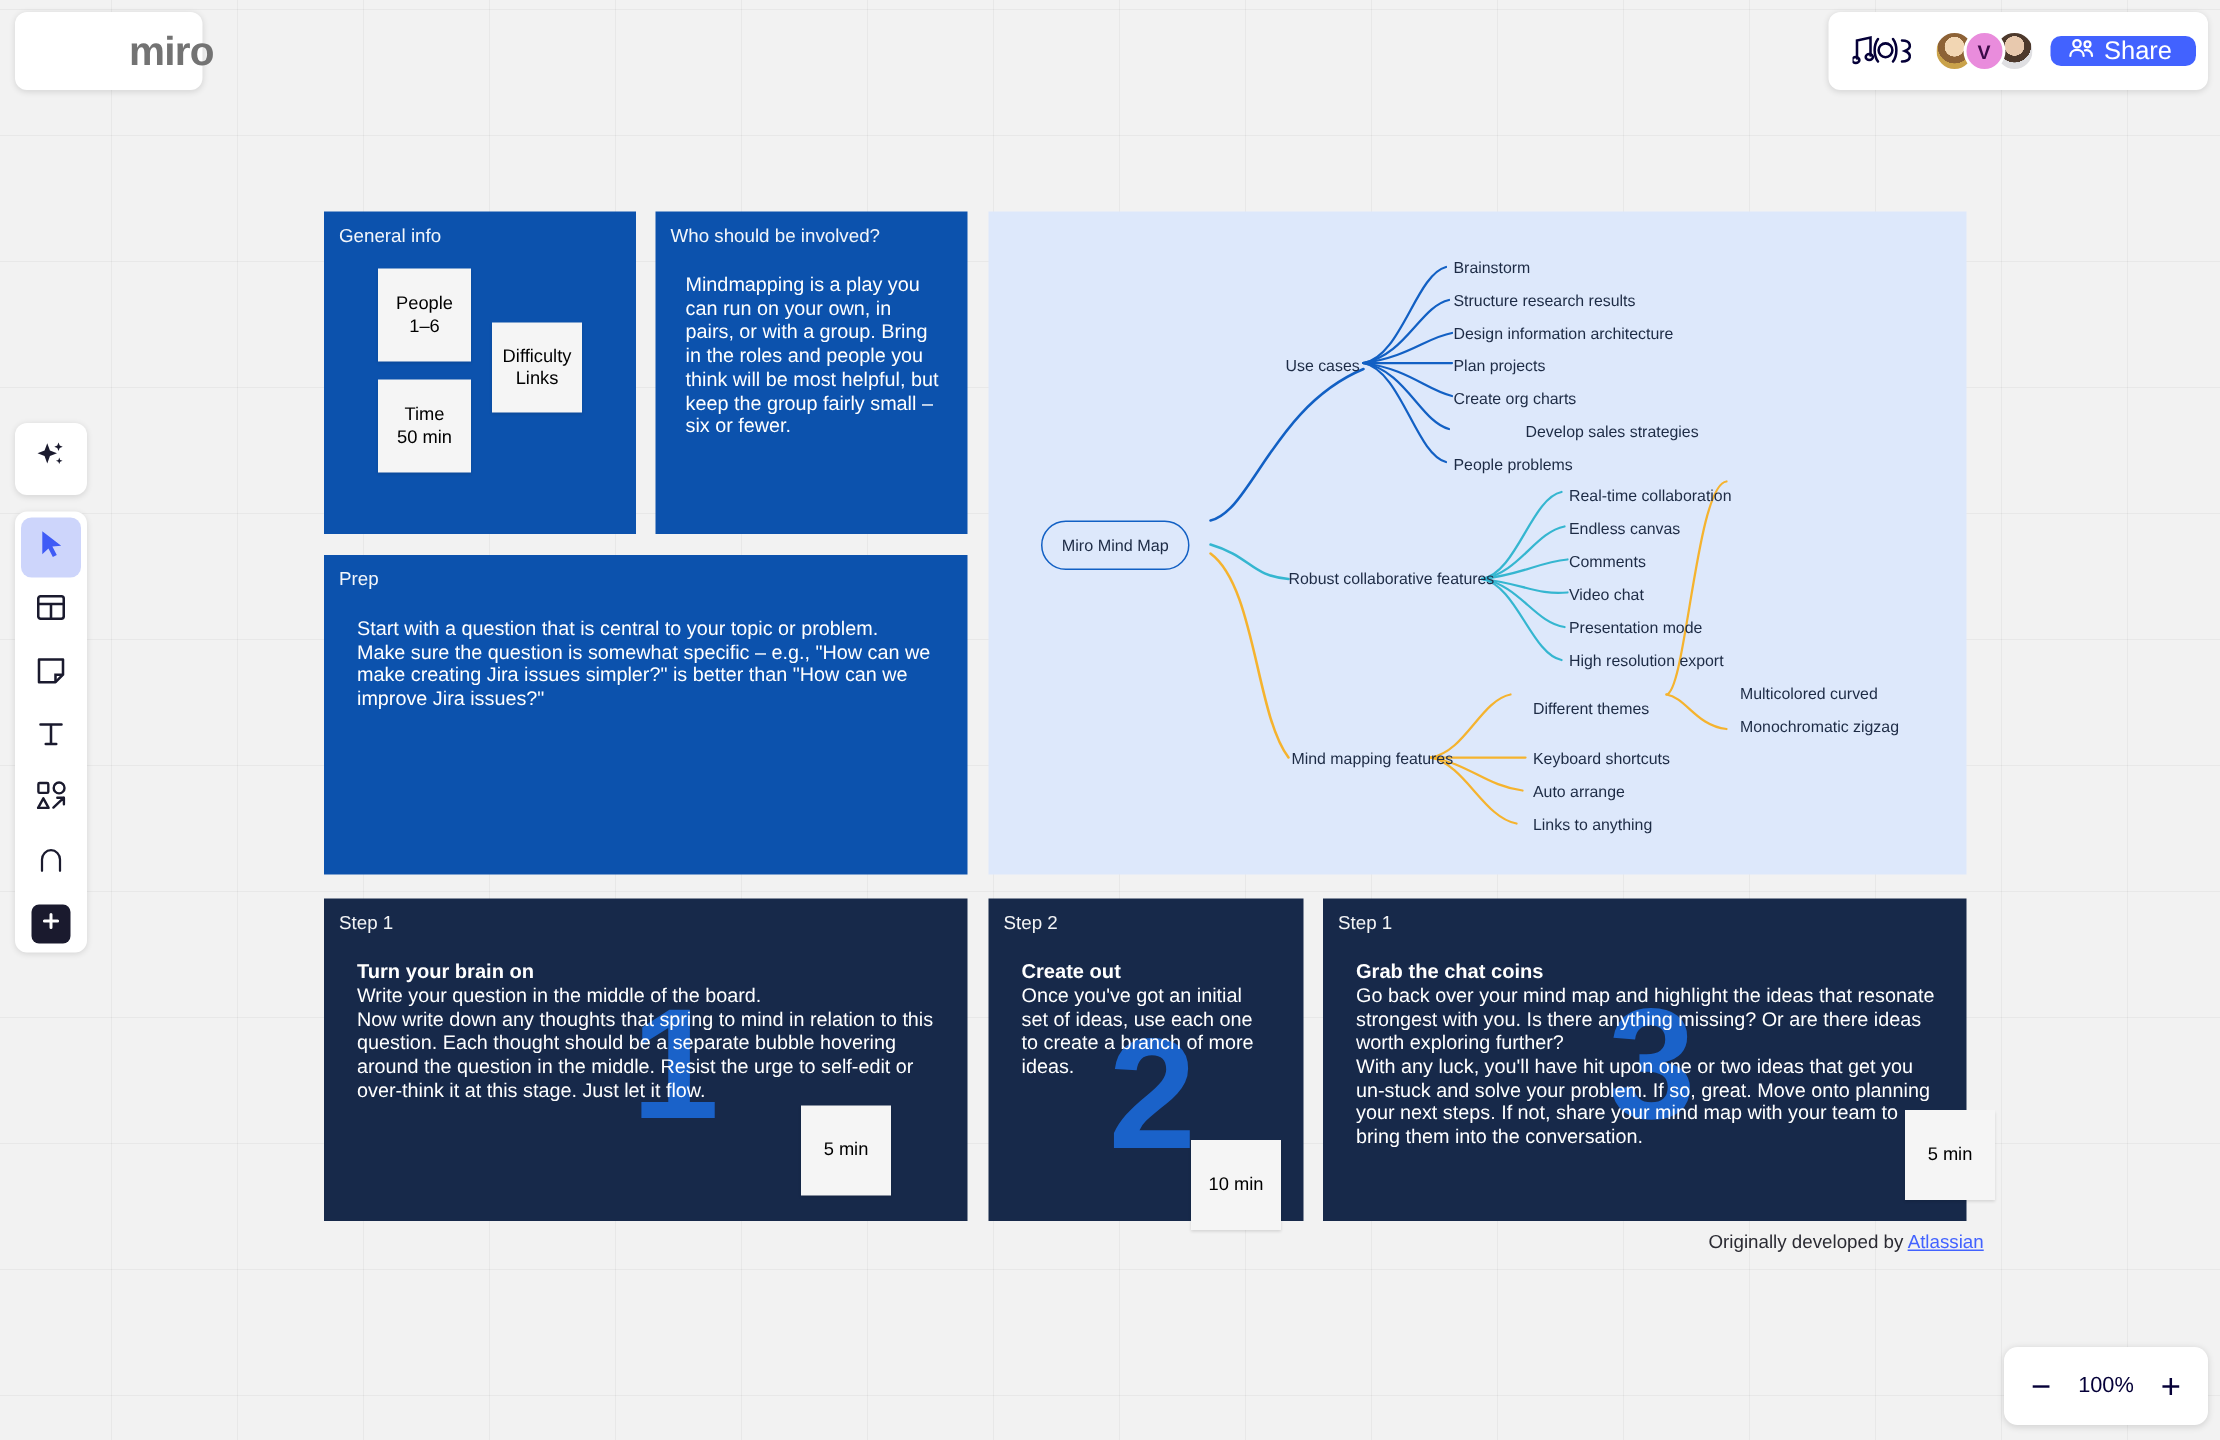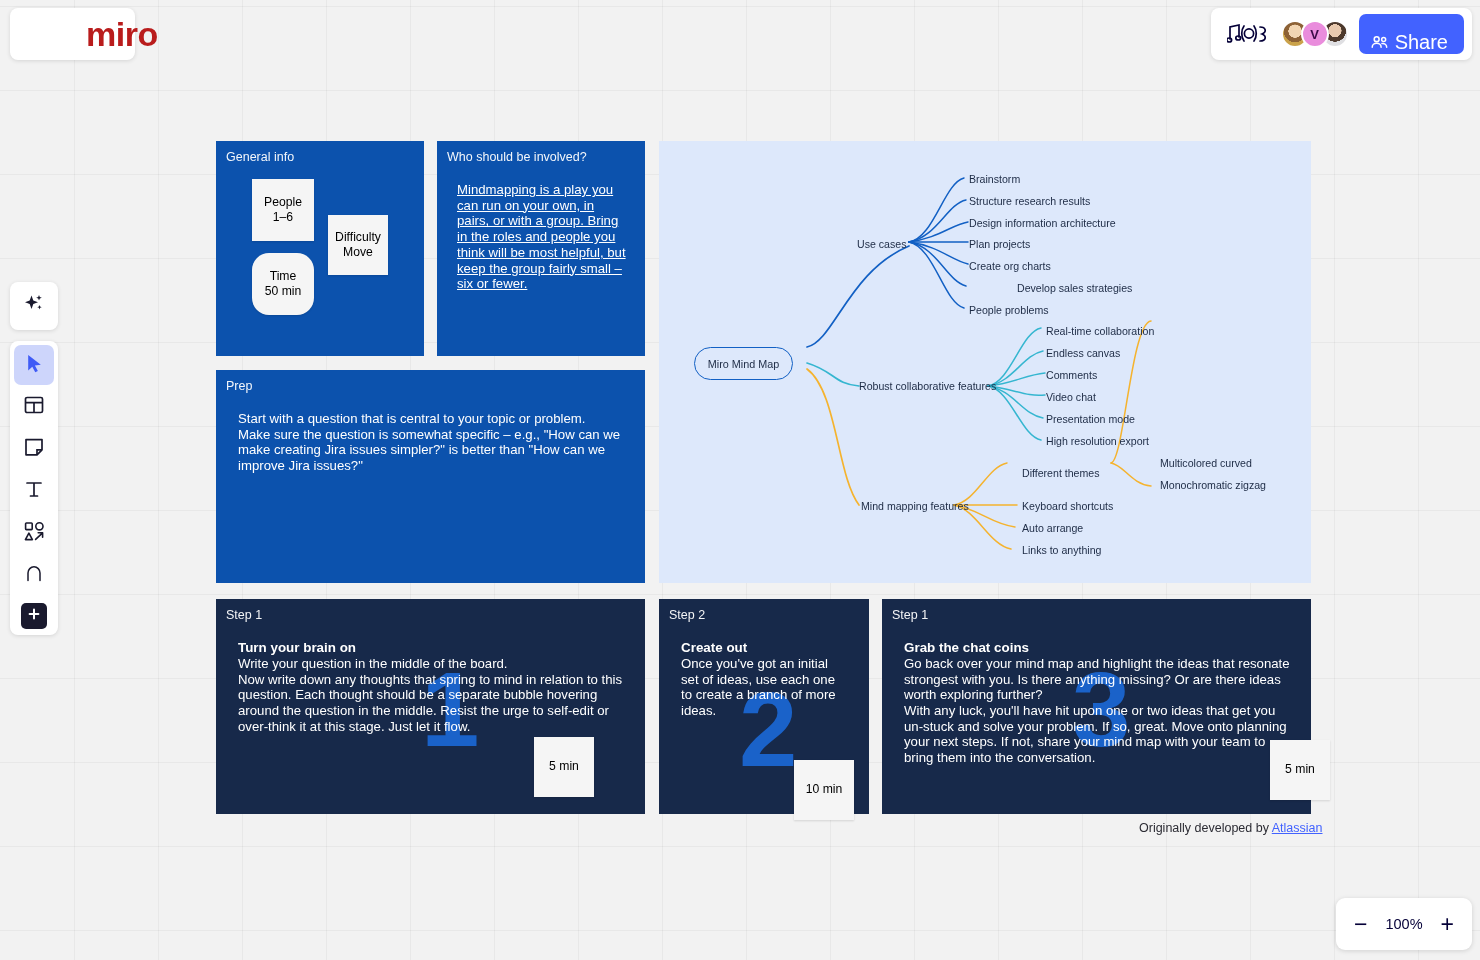--- a/index.html
+++ b/index.html
@@ -25,21 +25,21 @@
   .logo-bar {
     position: absolute; left: 10px; top: 8px;
     width: 125px; height: 52px;
     background: #fff; border-radius: 8px;
     box-shadow: 0 1px 4px rgba(0,0,0,0.12);
     display: flex; align-items: center; gap: 14px;
     padding-left: 18px;
   }
   .hamburger { width: 22px; display: flex; flex-direction: column; gap: 5px; cursor: pointer; }
   .hamburger i { display: block; height: 2px; background: #050038; border-radius: 2px; }
-  .miro-logo { font-size: 34px; font-weight: 700; color: #b91c1c; letter-spacing: -0.5px; line-height: 1; margin-left: 44px; }
+  .miro-logo { font-size: 27px; font-weight: 700; color: #737373; letter-spacing: -0.5px; line-height: 1; margin-left: 44px; }
 
   
   .top-right {
     position: absolute; right: 8px; top: 8px;
     height: 52px; background: #fff; border-radius: 8px;
     box-shadow: 0 1px 4px rgba(0,0,0,0.12);
     display: flex; align-items: center; padding: 0 8px 0 14px; gap: 10px;
   }
   .notes-icon { width: 46px; height: 26px; display: flex; align-items: center; justify-content: center; cursor: pointer; }
   .avatars { display: flex; align-items: center; }
@@ -50,22 +50,22 @@
     font-size: 13px; font-weight: 600; color: #3b0a47;
     display: flex; align-items: center; justify-content: center;
     cursor: pointer;
   }
   .avatar:first-child { margin-left: 0; }
   .av1 { background: radial-gradient(circle at 50% 38%, #f2d6b3 0 34%, #8d6236 35% 58%, #caa24a 59% 100%); }
   .av2 { background: #e98cdc; z-index: 2; }
   .av3 { background: radial-gradient(circle at 50% 36%, #e8c9ae 0 33%, #4d392c 34% 56%, #dfdfe2 57% 100%); }
   .share-btn {
     background: #4262ff; color: #fff; border: none; border-radius: 7px;
-    height: 40px; padding: 0 16px 0 12px; font-size: 20px;
-    display: flex; align-items: flex-end; gap: 7px; cursor: pointer;
+    height: 20px; padding: 0 16px 0 12px; font-size: 17px;
+    display: flex; align-items: flex-start; gap: 7px; cursor: pointer;
     font-family: "Liberation Sans", sans-serif;
   }
 
   
   .tool-top {
     position: absolute; left: 10px; top: 282px;
     width: 48px; height: 48px; background: #fff; border-radius: 8px;
     box-shadow: 0 1px 4px rgba(0,0,0,0.12);
     display: flex; align-items: center; justify-content: center; cursor: pointer;
   }
@@ -97,21 +97,21 @@
   #f-step3   { left: 882px; top: 599px; width: 429px; height: 215px; }
   #f-mindmap { left: 659px; top: 141px; width: 652px; height: 442px; background: #dde8fb; }
 
   .note {
     position: absolute; background: #f5f5f5;
     display: flex; align-items: center; justify-content: center;
     text-align: center; color: #000000; font-size: 12.2px;
     line-height: 1.26; box-shadow: 0 1px 2px rgba(0,0,0,0.13);
   }
 
-  .who-text { padding: 18px 16px 0 20px; text-decoration: underline; }
+  .who-text { padding: 18px 16px 0 20px; }
   .prep-text { padding: 18px 24px 0 22px; }
 
   .step-head { font-weight: 700; font-size: 13.4px; }
   .step-body { padding: 18px 20px 0 22px; position: relative; z-index: 2; }
   .watermark {
     position: absolute; color: #1a62c9; font-weight: 700;
     font-size: 105px; line-height: 1; z-index: 1; user-select: none;
   }
 
   .footer-credit {
@@ -255,27 +255,27 @@
       </span>
     </div>
   </div>
 
   <div class="frame frame-blue" id="f-general">
     <div class="frame-title">General info</div>
     <div class="note" style="left:36px; top:38px; width:62px; height:62px;">
       <div><span>People</span><br>
         <span>1–6</span></div>
     </div>
-    <div class="note" style="left:36px; top:112px; width:62px; height:62px;border-radius:17px;">
+    <div class="note" style="left:36px; top:112px; width:62px; height:62px;">
       <div><span>Time</span><br>
         <span>50 min</span></div>
     </div>
     <div class="note" style="left:112px; top:74px; width:60px; height:60px;">
       <div><span>Difficulty</span><br>
-        <span>Move</span></div>
+        <span>Links</span></div>
     </div>
   </div>
 
   <div class="frame frame-blue" id="f-who">
     <div class="frame-title">Who should be involved?</div>
     <div class="frame-body who-text">Mindmapping is a play you can run on your own, in pairs, or with a group. Bring in the roles and people you think will be most helpful, but keep the group fairly small – six or fewer.</div>
   </div>
 
   <div class="frame frame-blue" id="f-prep">
     <div class="frame-title">Prep</div>

